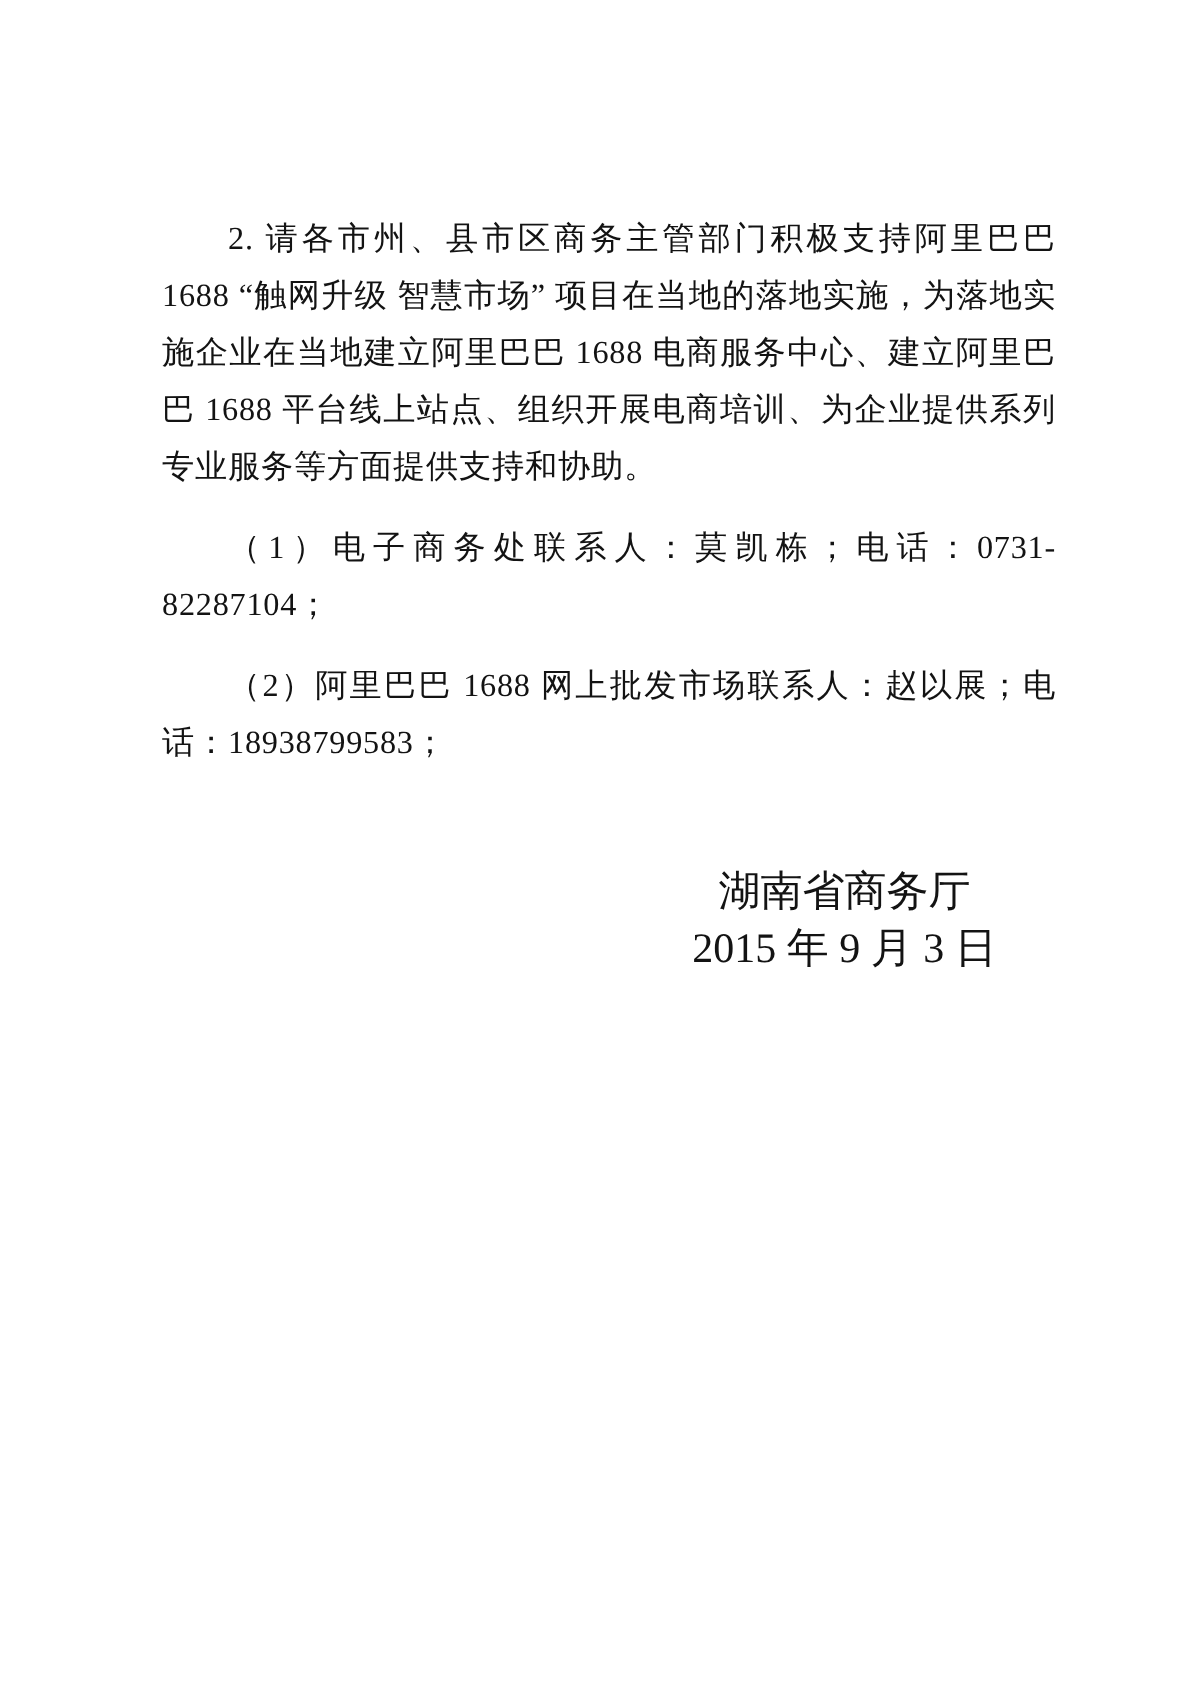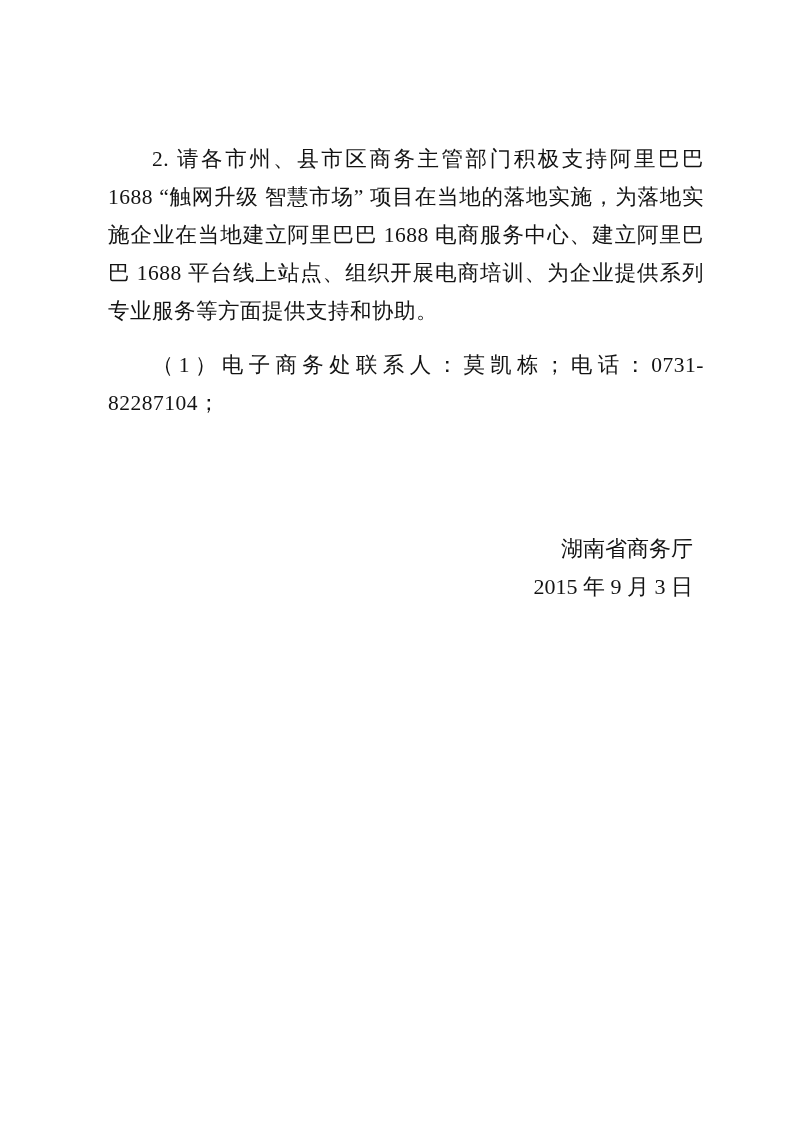--- a/index.html
+++ b/index.html
@@ -29,26 +29,26 @@
     text-align: justify;
     letter-spacing: 0.5px;
   }
   .indent {
     text-indent: 44px;
   }
   .contact {
     margin-top: 16px;
   }
   .signature {
-    margin-top: 108px;
+    margin-top: 62px;
     width: 260px;
     margin-left: auto;
     margin-right: 11px;
-    text-align: right;
-    font-size: 22px;
+    text-align: center;
+    font-size: 28px;
     line-height: 38px;
   }
   .footer {
     position: absolute;
     top: 1008px;
     right: 90px;
     display: inline-flex;
     align-items: center;
     gap: 10px;
     font-size: 19px;
@@ -61,20 +61,21 @@
     color: #2b2b2b;
   }
 </style>
 </head>
 <body>
 
 <div class="page">
   <div class="content">
     <p class="para indent">2. 请各市州、县市区商务主管部门积极支持阿里巴巴 1688 “触网升级 智慧市场” 项目在当地的落地实施，为落地实施企业在当地建立阿里巴巴 1688 电商服务中心、建立阿里巴巴 1688 平台线上站点、组织开展电商培训、为企业提供系列专业服务等方面提供支持和协助。</p>
     <p class="para indent contact">（1）电子商务处联系人：莫凯栋；电话：0731-82287104；</p>
+    <p class="para indent contact">（2）阿里巴巴 1688 网上批发市场联系人：赵以展；电话：18938799583；</p>
 
     <div class="signature">
       <div class="sig-org">湖南省商务厅</div>
       <div class="sig-date">2015 年 9 月 3 日</div>
     </div>
   </div>
 
   <div class="footer">
     <span class="dash">–</span>
     <span class="pagenum">3</span>

